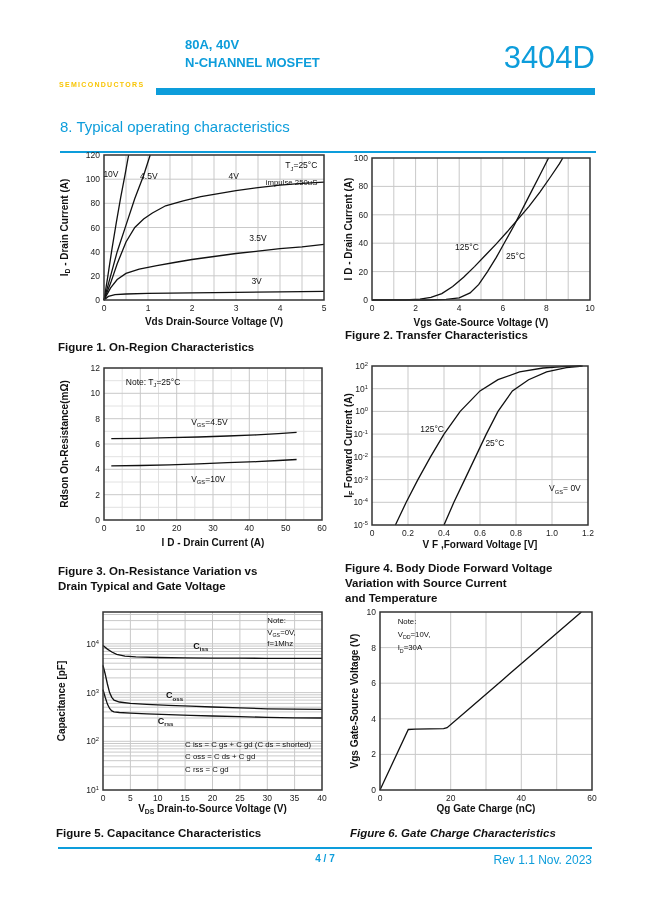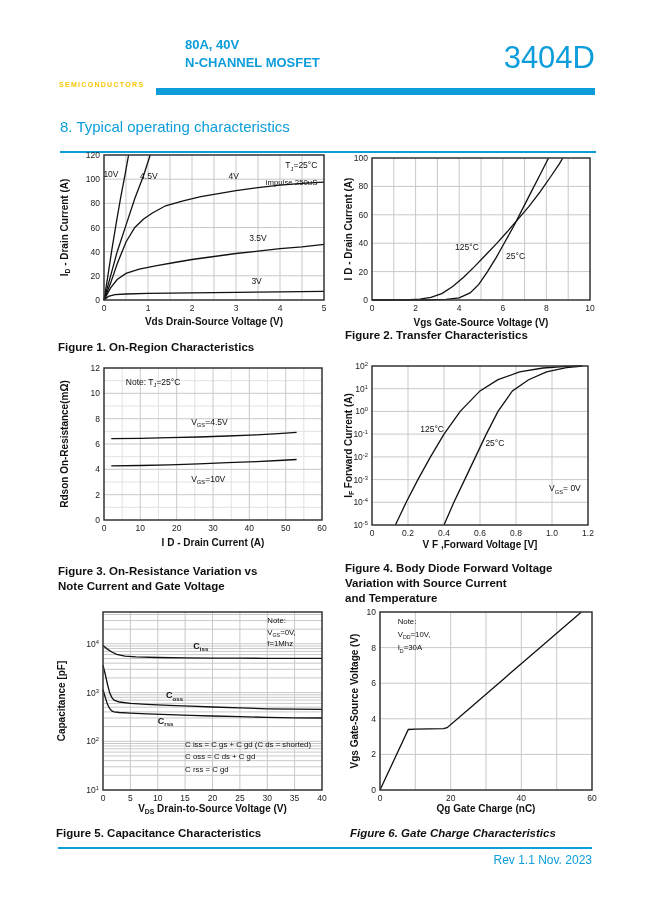--- a/index.html
+++ b/index.html
@@ -321,30 +321,31 @@
     </svg>
 
   <div class="caption" id="cap0">
     <div>Figure 1. On-Region Characteristics</div>
   </div>
   <div class="caption" id="cap1">
     <div>Figure 2. Transfer Characteristics</div>
   </div>
   <div class="caption" id="cap2">
     <div>Figure 3. On-Resistance Variation  vs</div>
-    <div>Note Current and Gate Voltage</div>
+    <div>Drain Typical and Gate Voltage</div>
   </div>
   <div class="caption" id="cap3">
     <div>Figure 4. Body Diode Forward Voltage</div>
     <div>Variation with Source Current</div>
     <div>and Temperature</div>
   </div>
   <div class="caption" id="cap4">
     <div>Figure 5. Capacitance Characteristics</div>
   </div>
   <div class="caption" id="cap5">
     <div>Figure 6. Gate Charge Characteristics</div>
   </div>
 
   <div class="footer-line"></div>
+  <div class="footer-page">4 / 7</div>
   <div class="footer-rev">Rev 1.1 Nov. 2023</div>
 
 </div>
 
 </body></html>

